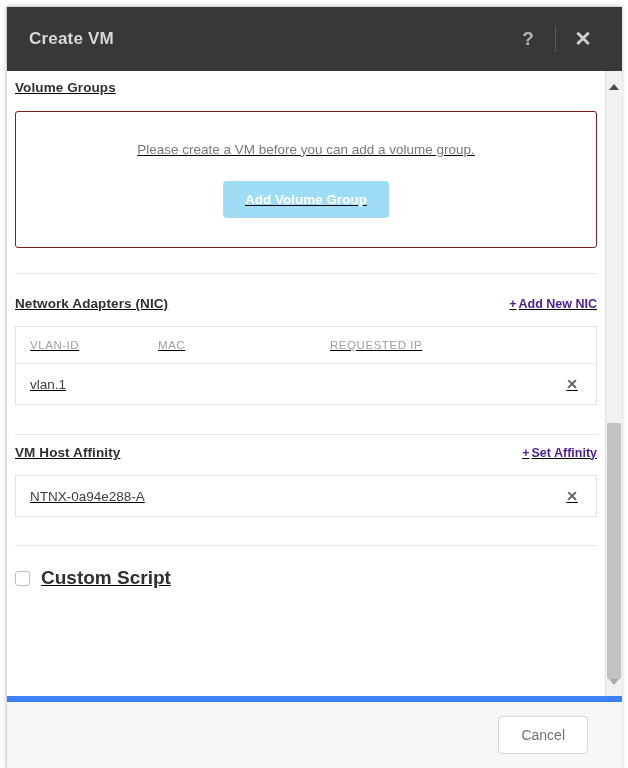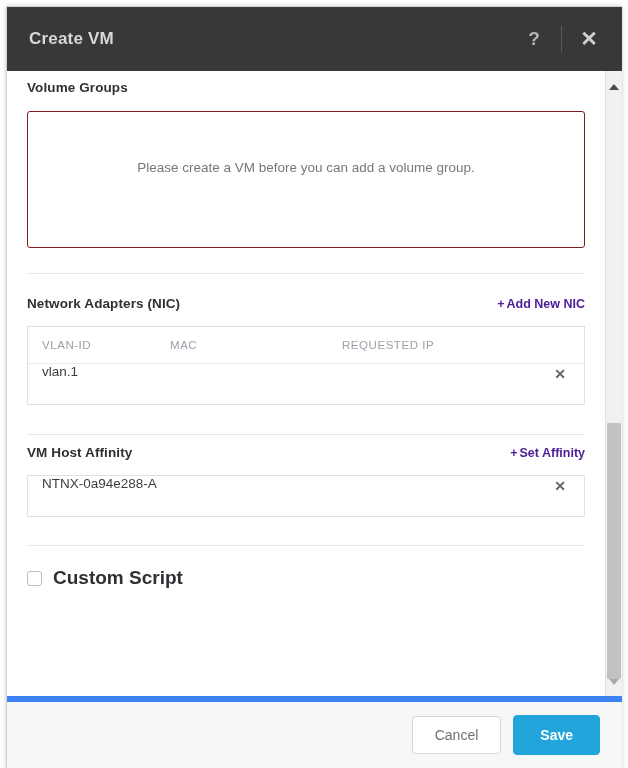--- a/index.html
+++ b/index.html
@@ -34,21 +34,21 @@
     overflow: hidden;
   }
 
   
   .modal-header {
     height: 64px;
     min-height: 64px;
     background: #37383a;
     display: flex;
     align-items: center;
-    padding: 0 16px 0 22px;
+    padding: 0 22px 0 22px;
     box-sizing: border-box;
   }
   .modal-title {
     color: #d8d8d8;
     font-size: 17px;
     font-weight: bold;
     letter-spacing: 0.2px;
     flex: 1;
   }
   .hdr-actions {
@@ -79,24 +79,25 @@
   
   .modal-body {
     flex: 1;
     position: relative;
     display: flex;
     overflow: hidden;
     background: #ffffff;
   }
   .body-content {
     flex: 1;
-    padding: 0 20px;
+    padding: 0 8px;
     box-sizing: border-box;
     overflow: hidden;
     position: relative;
+    text-decoration: underline;
   }
 
   .section-label {
     font-size: 13.5px;
     font-weight: bold;
     color: #2e3033;
     letter-spacing: 0.1px;
   }
   .section-head {
     display: flex;
@@ -164,21 +165,21 @@
     border-bottom: 1px solid #ececec;
     box-sizing: border-box;
   }
   .tbl-head span {
     color: #9aa1a9;
     font-size: 11.5px;
     letter-spacing: 0.55px;
   }
   .tbl-row {
     display: flex;
-    align-items: flex-start;
+    align-items: center;
     height: 40px;
     padding: 0 14px;
     box-sizing: border-box;
   }
   .tbl-row .cell {
     color: #3c3f42;
     font-size: 13.5px;
   }
   .row-remove {
     margin-left: auto;
@@ -304,20 +305,21 @@
       </div>
     </div>
 
     <div class="modal-body">
       <div class="body-content">
 
         <div style="margin-top:9px;">
           <div class="section-label">Volume Groups</div>
           <div class="vg-panel">
             <div class="vg-empty-text">Please create a VM before you can add a volume group.</div>
+            <button class="btn-add-vg">Add Volume Group</button>
           </div>
         </div>
 
         <div class="divider" style="margin-top:25px;"></div>
 
         <div style="margin-top:22px;">
           <div class="section-head">
             <div class="section-label">Network Adapters (NIC)</div>
             <div class="link-action">
               <span class="plus">+</span><span>Add New NIC</span>
@@ -370,17 +372,16 @@
           </div>
         <div class="sb-thumb"></div>
         <div class="sb-arrow down">
             <i></i>
           </div>
       </div>
     </div>
 
     <div class="modal-footer">
       <button class="btn btn-cancel">Cancel</button>
-      <button class="btn btn-save">Save</button>
     </div>
 
   </div>
 </div>
 
 </body></html>

